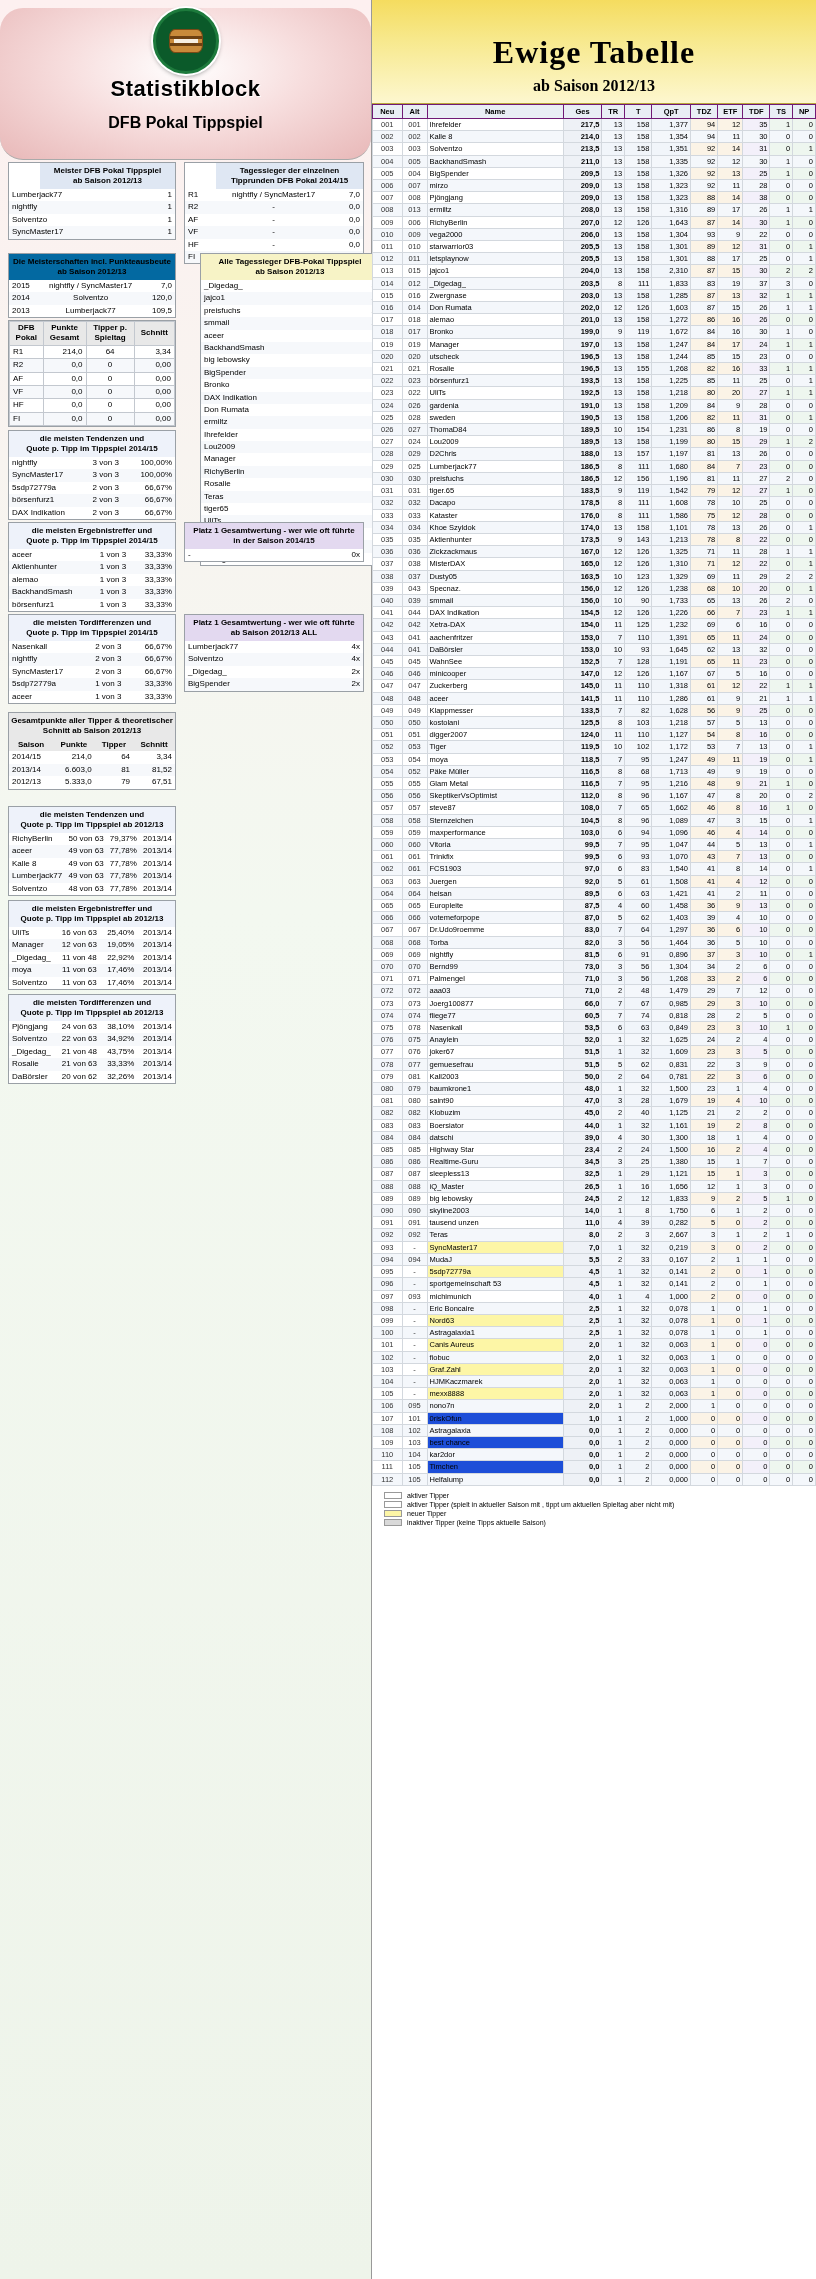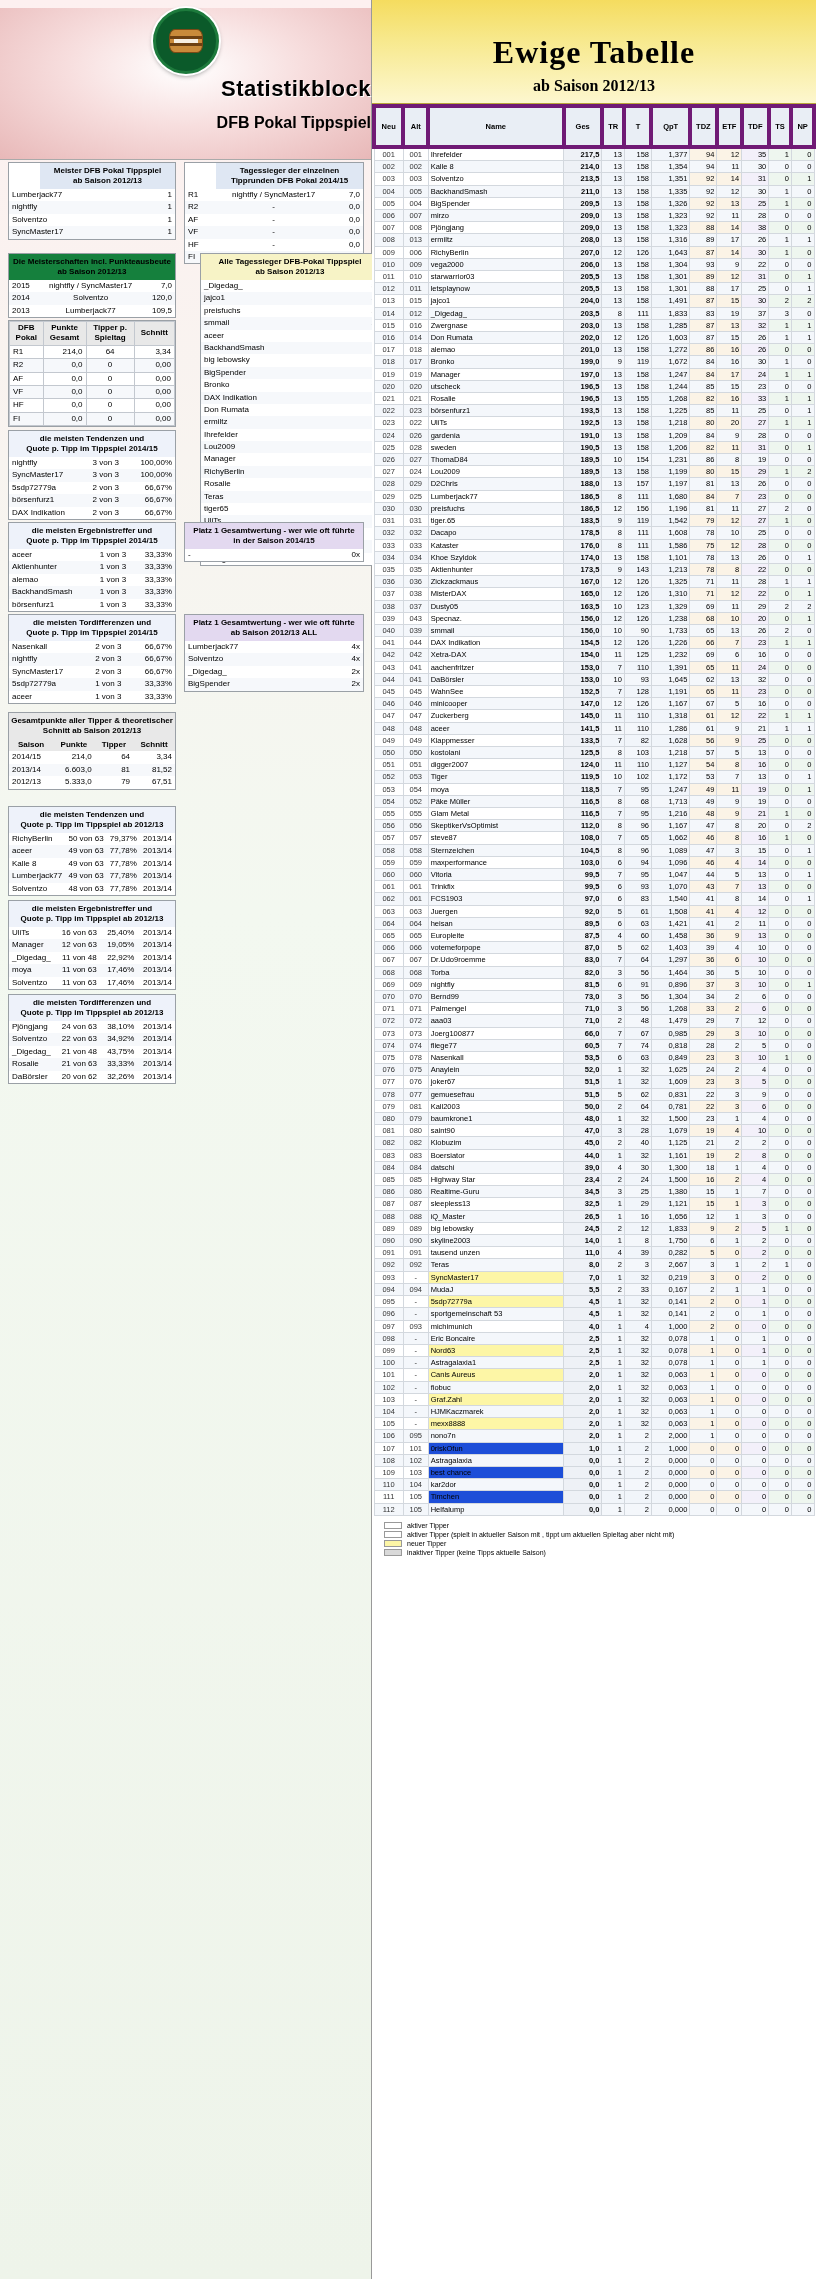--- a/index.html
+++ b/index.html
@@ -18,21 +18,22 @@
   .left {
     position: absolute; left: 0; top: 0; width: 372px; height: 2279px;
     background: linear-gradient(180deg,#fdf0f0 0%, #f3f8f0 40%, #eef4ea 100%);
     border-right: 1px solid #999;
   }
   .left-header {
     position: relative;
     height: 152px;
     background: radial-gradient(ellipse at 50% 40%, #ffffff 0%, #f7dede 45%, #e8b8b8 100%);
     border-bottom: 1px solid #aaa;
-    text-align: right;
+    text-align: center;
+    border-radius: 23px;
   }
   .logo {
     width: 66px; height: 66px; margin: 8px auto 2px auto;
     border-radius: 50%;
     background: #0b5a2a;
     border: 3px solid #1d7a3c;
     position: relative;
     box-shadow: 0 0 0 2px #fff, 0 2px 5px rgba(0,0,0,.45);
   }
   .logo .barrel {
@@ -62,21 +63,21 @@
     background: #fff;
     font-size: 8px;
   }
   .lbox .bhead {
     text-align: center; font-weight: bold; font-size: 8px;
     padding: 3px 2px; line-height: 1.25;
   }
   .lbox table { width: 100%; border-collapse: collapse; font-size: 8px; }
   .lbox td, .lbox th { padding: 1px 3px; line-height: 1.3; }
   .hd-blue { background: #dfe7f3; margin-left: 31px; }
-  .hd-green { background: #15803d; }
+  .hd-green { background: #0369a1; }
   .hd-yellow { background: #f7f3c6; }
   .hd-grey { background: #e8e8e8; }
   .hd-purple { background: #e3d9f0; }
   .hd-ltblue { background: #eef2fa; }
   .row-alt td { background: #f6f8fb; }
   .r { text-align: right; }
   .c { text-align: center; }
   .bordered td, .bordered th { border: 1px solid #c3c8cf; }
 
   
@@ -98,24 +99,24 @@
   .rh-sub {
     font-family: "Liberation Serif", serif;
     font-size: 16px; font-weight: bold; margin-top: 6px;
   }
   table.ewig {
     width: 444px; border-collapse: collapse; font-size: 7.5px;
     table-layout: fixed;
   }
   table.ewig th {
     background: #e9eef5;
-    border: 4px solid #701a75;
+    border: 1px solid #701a75;
     font-size: 7.5px;
     font-weight: bold;
-    padding: 14px 1px;
+    padding: 2px 1px;
     text-align: center;
   }
   table.ewig td {
     border: 1px solid #d3d8de;
     padding: 0px 2px;
     height: 11.2px;
     line-height: 11.2px;
     white-space: nowrap;
     overflow: hidden;
   }
@@ -901,21 +902,21 @@
             <td class="col-ts num zebra">0</td>
             <td class="col-np num zebra">1</td>
           </tr>
           <tr>
             <td class="cNeu">013</td>
             <td class="cAlt">015</td>
             <td class="cName nm-active">jajco1</td>
             <td class="ges">204,0</td>
             <td class="col-tr num">13</td>
             <td class="col-t num">158</td>
-            <td class="col-qpt num">1,491</td>
+            <td class="col-qpt num">2,310</td>
             <td class="col-tdz num">87</td>
             <td class="col-etf num">15</td>
             <td class="col-tdf num">30</td>
             <td class="col-ts num">2</td>
             <td class="col-np num">2</td>
           </tr>
           <tr>
             <td class="cNeu zebra">014</td>
             <td class="cAlt zebra">012</td>
             <td class="cName zebra nm-active">_Digedag_</td>

